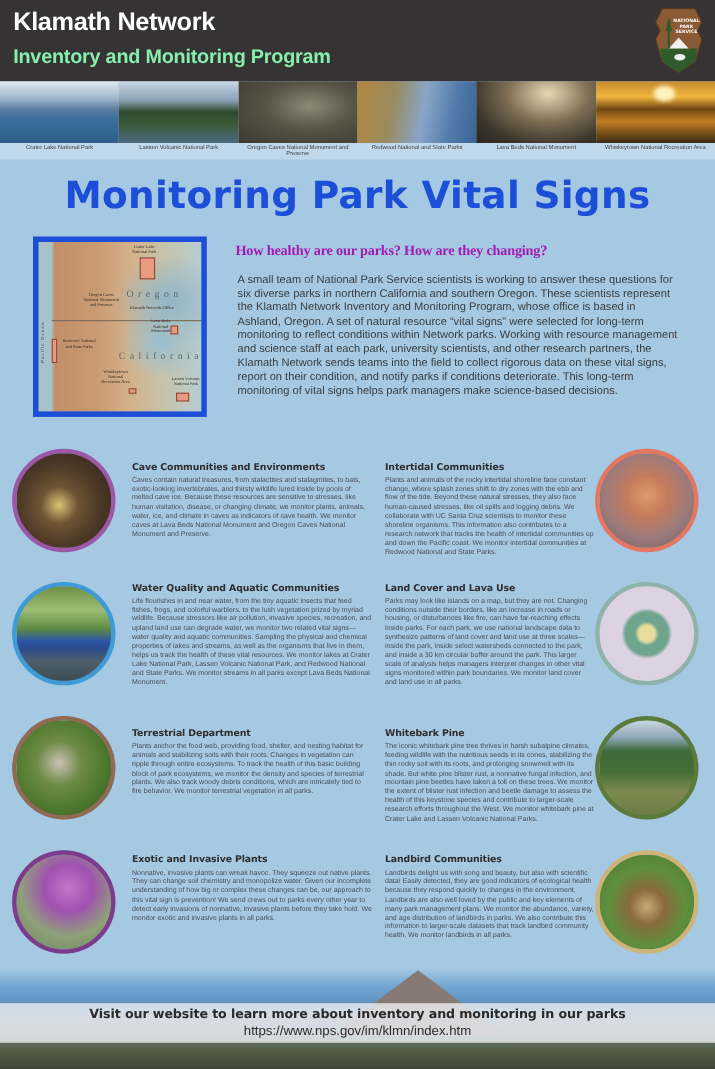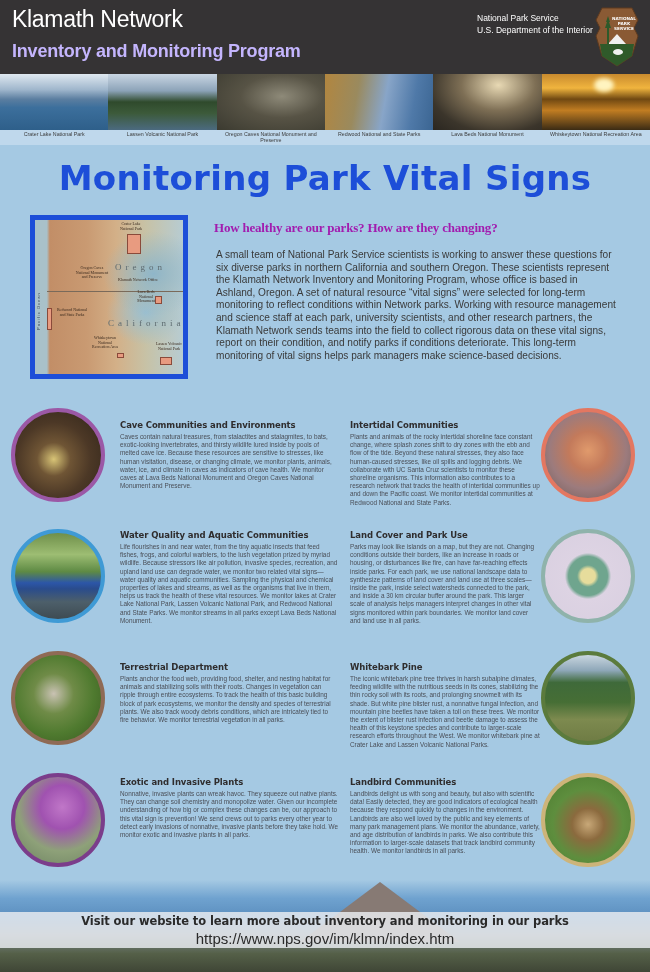--- a/index.html
+++ b/index.html
@@ -1,22 +1,22 @@
 <!DOCTYPE html>
 <html><head>
 <meta charset="utf-8">
 <style>
   * { box-sizing: border-box; margin: 0; padding: 0; }
   html, body { width: 650px; height: 972px; overflow: hidden; }
   body { background: #a5c9e3; font-family: "Liberation Sans", sans-serif; color: #2b2b2b; position: relative; }
 
   
   .header { position: absolute; left: 0; top: 0; width: 650px; height: 74px; background: #353334; }
-  .header .title1 { position: absolute; left: 12px; top: 6px; font-size: 23px; font-weight: normal; color: #fff; letter-spacing: -0.3px; }
-  .header .title2 { position: absolute; left: 12px; top: 41px; font-size: 18px; font-weight: bold; color: #c4b5fd; letter-spacing: -0.2px; }
+  .header .title1 { position: absolute; left: 12px; top: 6px; font-size: 23px; font-weight: bold; color: #fff; letter-spacing: -0.3px; }
+  .header .title2 { position: absolute; left: 12px; top: 41px; font-size: 18px; font-weight: bold; color: #86efac; letter-spacing: -0.2px; }
   .header .agency { position: absolute; left: 477px; top: 12px; font-size: 8.5px; color: #fff; line-height: 12px; }
   .arrowhead { position: absolute; left: 594px; top: 6px; width: 46px; height: 62px; }
 
   
   .strip { position: absolute; left: 0; top: 74px; width: 650px; height: 56px; display: flex; }
   .strip .photo { flex: 1; height: 56px; position: relative; overflow: hidden; }
   .p1 { background: linear-gradient(180deg, #dfe8f0 0%, #9fb6cc 28%, #5b7ea0 45%, #3c6f9c 60%, #2e5f8a 100%); }
   .p2 { background: linear-gradient(180deg, #c9d6e3 0%, #8ca3b8 30%, #2f4a2c 50%, #3c5a3a 70%, #4b6a7f 100%); }
   .p3 { background: radial-gradient(ellipse at 60% 40%, #8e8a79 0%, #575345 45%, #3b3a30 100%); }
   .p4 { background: linear-gradient(100deg, #b2863f 0%, #9a8a5e 30%, #88a5c8 55%, #4f79a8 80%, #3b6592 100%); }
@@ -70,32 +70,28 @@
     background: linear-gradient(180deg, #c9d6e0 0%, #8ea7b8 18%, #3f6a3a 32%, #466e35 55%, #7d8a4f 75%, #6f7c44 100%); }
   .c-bird { left: 541px; top: 773px; border-color: #cdb47a;
     background: radial-gradient(circle at 50% 55%, #c8a878 0%, #8b6a3e 25%, #5e8e3e 55%, #4b7a2f 100%); }
 
   
   .footer-bg { position: absolute; left: 0; top: 880px; width: 650px; height: 92px;
     background: linear-gradient(180deg, #a5c9e3 0%, #6fa2cf 20%, #5c8fbf 40%, #7b8890 60%, #556048 80%, #3f4636 100%); }
   .mountain { position: absolute; left: 300px; top: 882px; width: 0; height: 0; border-left: 80px solid transparent; border-right: 80px solid transparent; border-bottom: 60px solid #877a74; }
   .footer-band { position: absolute; left: 0; top: 912px; width: 650px; height: 36px; background: rgba(235, 238, 242, 0.82); text-align: center; }
   .footer-band .cta { font-size: 11.5px; font-weight: 900; color: #2a2a2a; font-family: "DejaVu Sans", sans-serif; padding-top: 2px; letter-spacing: -0.1px; }
-  .footer-band .url { font-size: 15px; color: #2a2a2a; padding-top: 2px; text-align: center; }
+  .footer-band .url { font-size: 12px; color: #2a2a2a; padding-top: 2px; text-align: center; }
 </style>
 </head>
 <body>
 
 <div class="header">
   <div class="title1">Klamath Network</div>
   <div class="title2">Inventory and Monitoring Program</div>
-  <div class="agency">
-    <div>National Park Service</div>
-    <div>U.S. Department of the Interior</div>
-  </div>
   <svg class="arrowhead" viewBox="0 0 46 62">
     <path d="M8 2 L38 2 L44 14 L40 22 L44 30 L38 50 L23 60 L8 50 L2 30 L6 22 L2 14 Z" fill="#8a5a34" stroke="#5e3a1e" stroke-width="1"></path>
     <path d="M6 38 L40 38 L38 50 L23 60 L8 50 Z" fill="#2f5a2a"></path>
     <path d="M14 38 L23 28 L32 38 Z" fill="#f0f0f0"></path>
     <path d="M12 16 L14 10 L16 16 L15 16 L17 22 L11 22 L13 16 Z M13 22 L13 38 L15 38 L15 22 Z" fill="#2e5a2a"></path>
     <ellipse cx="24" cy="46" rx="5" ry="3" fill="#f0f0f0"></ellipse>
     <text x="30" y="14" font-size="4.2" fill="#fff" text-anchor="middle" font-family="DejaVu Sans, sans-serif" font-weight="bold">NATIONAL</text>
     <text x="30" y="19" font-size="4.2" fill="#fff" text-anchor="middle" font-family="DejaVu Sans, sans-serif" font-weight="bold">PARK</text>
     <text x="30" y="24" font-size="4.2" fill="#fff" text-anchor="middle" font-family="DejaVu Sans, sans-serif" font-weight="bold">SERVICE</text>
   </svg>
@@ -161,21 +157,21 @@
 </div>
 <div class="vs" style="left:350px; top:420px; width:190px;">
   <div class="h">Intertidal Communities</div>
   <div class="b">Plants and animals of the rocky intertidal shoreline face constant change, where splash zones shift to dry zones with the ebb and flow of the tide. Beyond these natural stresses, they also face human-caused stresses, like oil spills and logging debris. We collaborate with UC Santa Cruz scientists to monitor these shoreline organisms. This information also contributes to a research network that tracks the health of intertidal communities up and down the Pacific coast. We monitor intertidal communities at Redwood National and State Parks.</div>
 </div>
 <div class="vs" style="left:120px; top:530px; width:218px;">
   <div class="h">Water Quality and Aquatic Communities</div>
   <div class="b">Life flourishes in and near water, from the tiny aquatic insects that feed fishes, frogs, and colorful warblers, to the lush vegetation prized by myriad wildlife. Because stressors like air pollution, invasive species, recreation, and upland land use can degrade water, we monitor two related vital signs—water quality and aquatic communities. Sampling the physical and chemical properties of lakes and streams, as well as the organisms that live in them, helps us track the health of these vital resources. We monitor lakes at Crater Lake National Park, Lassen Volcanic National Park, and Redwood National and State Parks. We monitor streams in all parks except Lava Beds National Monument.</div>
 </div>
 <div class="vs" style="left:350px; top:530px; width:190px;">
-  <div class="h">Land Cover and Park Use</div>
+  <div class="h">Land Cover and Lava Use</div>
   <div class="b">Parks may look like islands on a map, but they are not. Changing conditions outside their borders, like an increase in roads or housing, or disturbances like fire, can have far-reaching effects inside parks. For each park, we use national landscape data to synthesize patterns of land cover and land use at three scales—inside the park, inside select watersheds connected to the park, and inside a 30 km circular buffer around the park. This larger scale of analysis helps managers interpret changes in other vital signs monitored within park boundaries. We monitor land cover and land use in all parks.</div>
 </div>
 <div class="vs" style="left:120px; top:662px; width:218px;">
   <div class="h">Terrestrial Department</div>
   <div class="b">Plants anchor the food web, providing food, shelter, and nesting habitat for animals and stabilizing soils with their roots. Changes in vegetation can ripple through entire ecosystems. To track the health of this basic building block of park ecosystems, we monitor the density and species of terrestrial plants. We also track woody debris conditions, which are intricately tied to fire behavior. We monitor terrestrial vegetation in all parks.</div>
 </div>
 <div class="vs" style="left:350px; top:662px; width:190px;">
   <div class="h">Whitebark Pine</div>
   <div class="b">The iconic whitebark pine tree thrives in harsh subalpine climates, feeding wildlife with the nutritious seeds in its cones, stabilizing the thin rocky soil with its roots, and prolonging snowmelt with its shade. But white pine blister rust, a nonnative fungal infection, and mountain pine beetles have taken a toll on these trees. We monitor the extent of blister rust infection and beetle damage to assess the health of this keystone species and contribute to larger-scale research efforts throughout the West. We monitor whitebark pine at Crater Lake and Lassen Volcanic National Parks.</div>
 </div>

